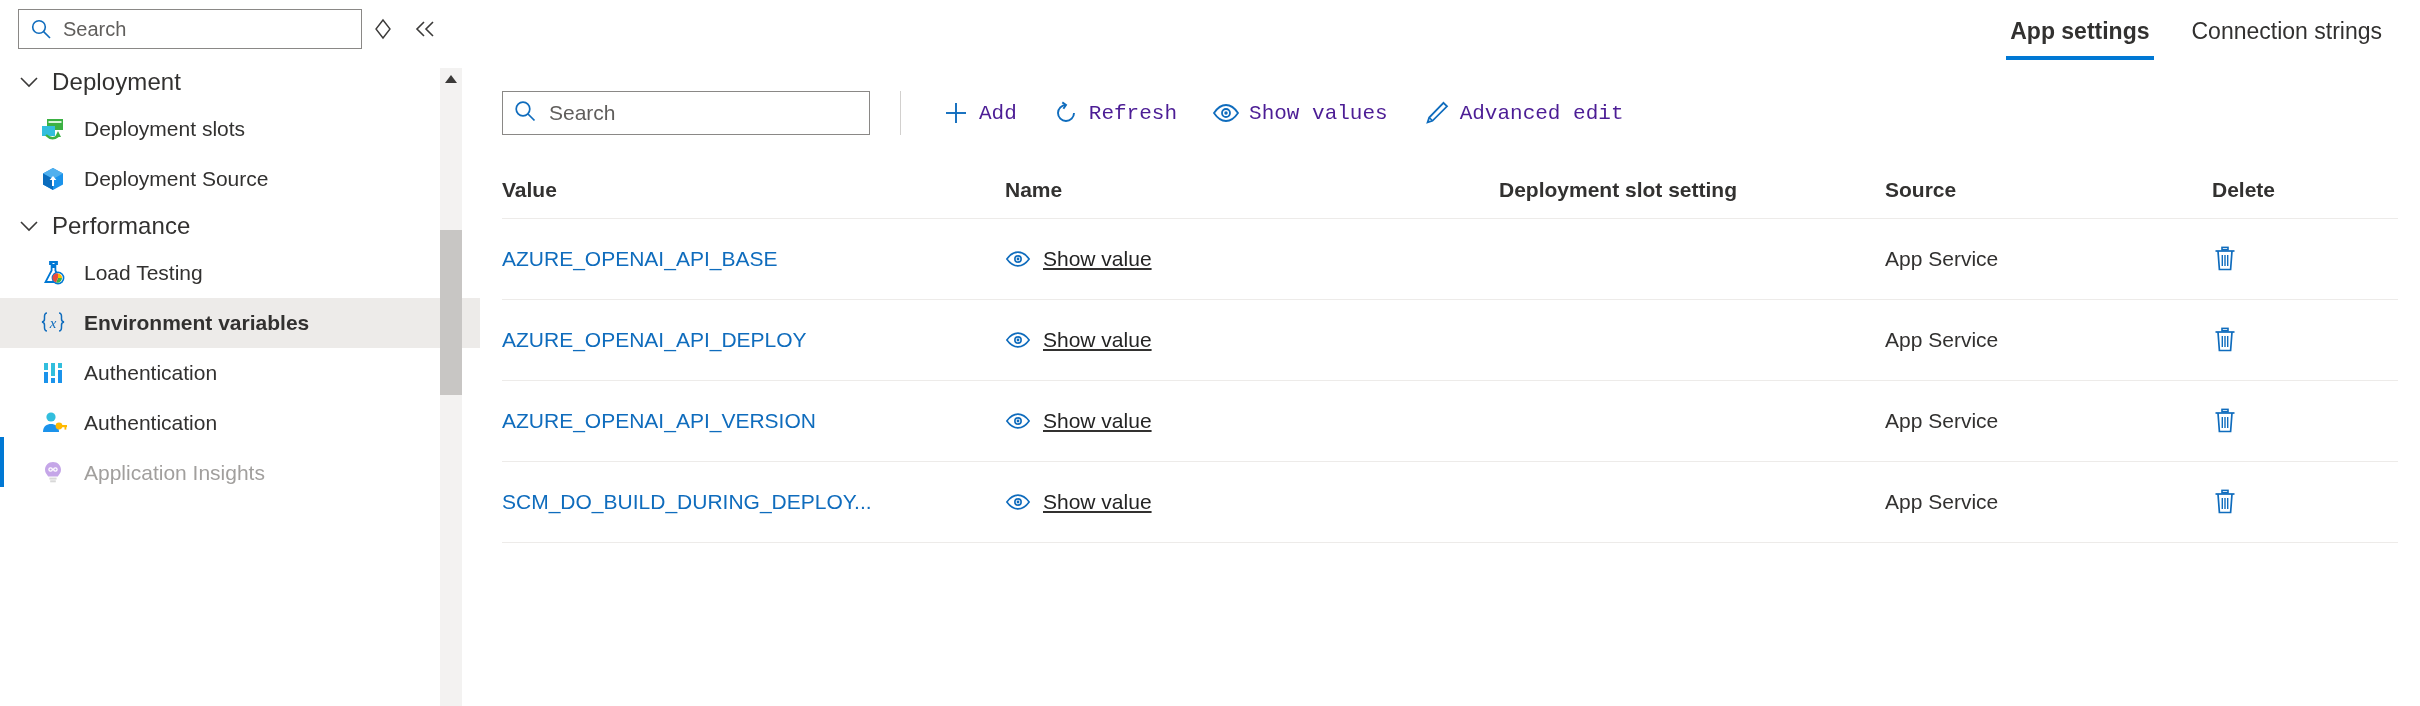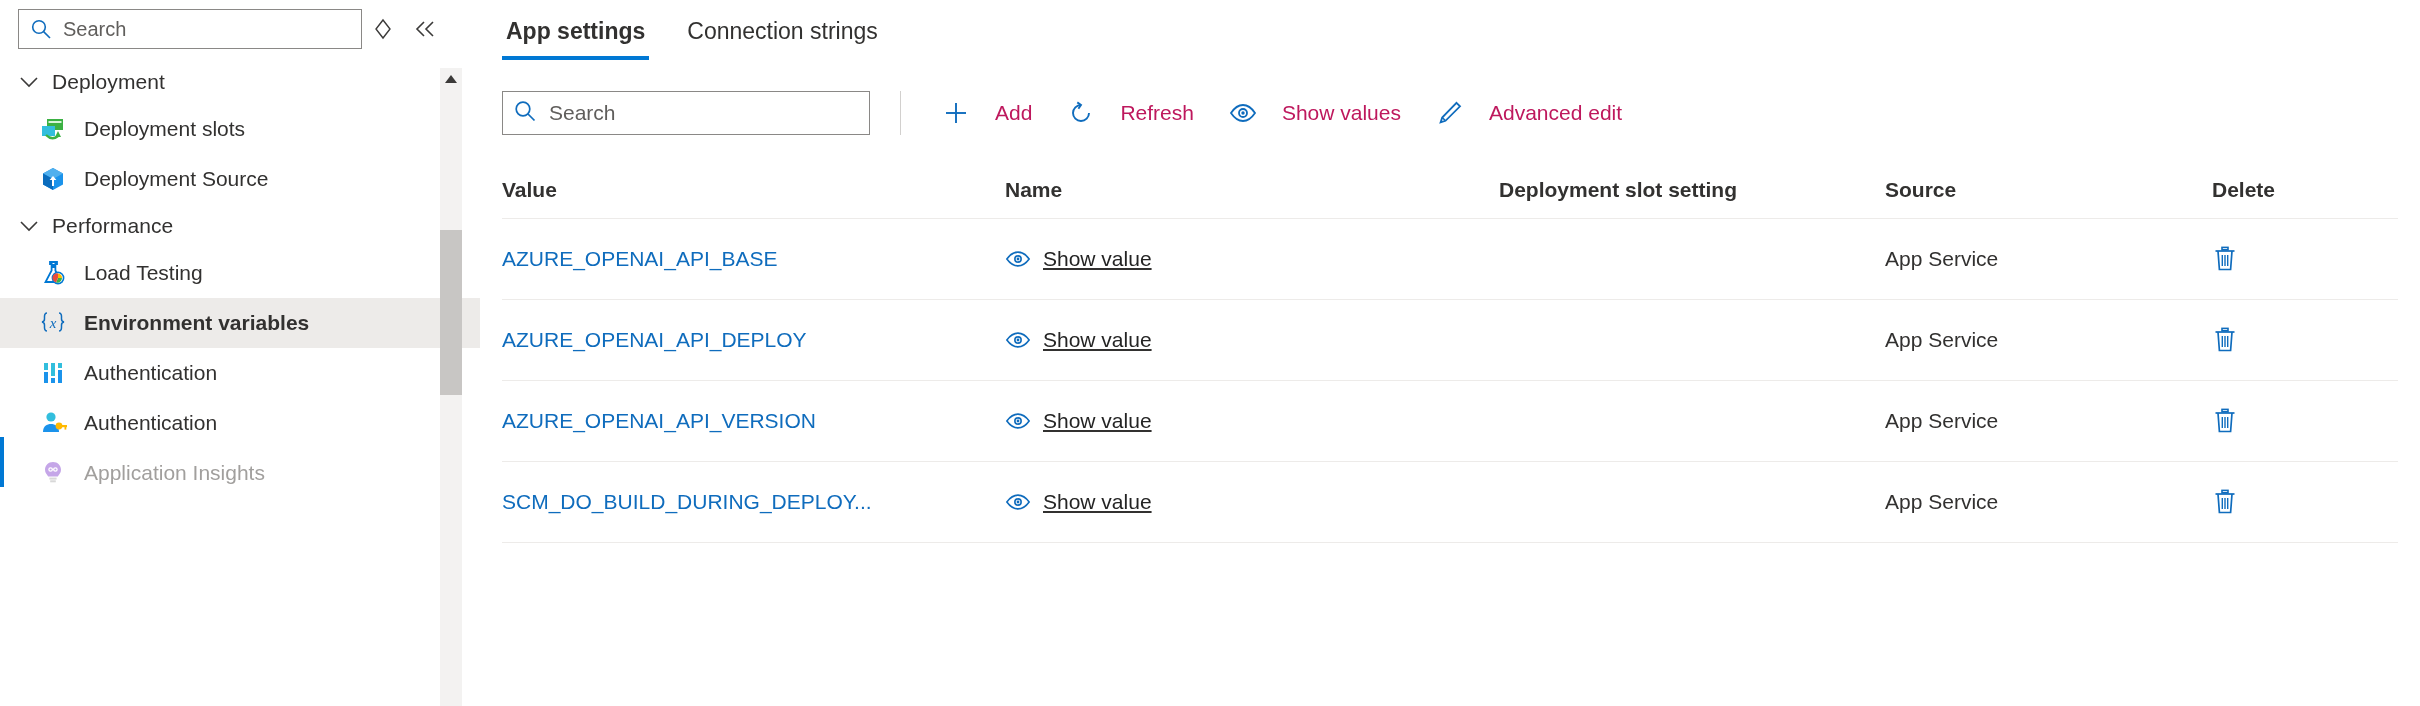--- a/index.html
+++ b/index.html
@@ -44,21 +44,21 @@
   }
   .side-icon-btn:nth-of-type(1) { margin-left: 18px; }
 
   .nav-list { position: relative; padding-top: 2px; }
   .nav-group {
     display: flex; align-items: center;
     height: 44px; padding-left: 18px; cursor: pointer;
   }
   .nav-group .chev { width: 34px; display:flex; align-items:center; justify-content:flex-start; }
   .nav-group .gtext {
-    font-size: 21px; color: #323130; letter-spacing: .1px;
+    font-size: 24px; color: #323130; letter-spacing: .1px;
   }
   .nav-item {
     display: flex; align-items: center;
     height: 50px; padding-left: 38px; cursor: pointer;
   }
   .nav-item.selected { background: #edebe9; }
   .nav-item.selected .ntext { font-weight: 700; }
   .nav-item .ico { width: 30px; height: 30px; flex: 0 0 30px; display:flex; align-items:center; justify-content:center; }
   .nav-item .ntext {
     font-size: 21px; color: #323130; margin-left: 16px; white-space: nowrap;
@@ -82,21 +82,21 @@
   }
   .side-scroll .sb-thumb {
     position: absolute; left: 0; top: 162px;
     width: 22px; height: 165px;
     background: #c8c6c4; cursor: pointer;
   }
 
   
   .main { position: relative; flex: 1 1 auto; height: 706px; background: #ffffff; }
 
-  .tabs { display: flex; align-items: flex-end; height: 60px; padding-left: 22px; }
+  .tabs { display: flex; align-items: flex-end; height: 60px; padding-left: 22px; justify-content: flex-end; }
   .tab {
     position: relative; height: 58px; display: flex; align-items: center;
     padding: 0 4px; margin-right: 34px; cursor: pointer;
     font-size: 23px; color: #323130;
   }
   .tab.active { font-weight: 700; }
   .tab.active::after {
     content: ""; position: absolute; left: 0; right: 0; bottom: 0;
     height: 4px; background: #0078d4;
   }
@@ -111,21 +111,21 @@
     font-family: "Liberation Sans", sans-serif; font-size: 21px; color: #323130;
     padding-left: 12px;
   }
   .tb-search input::placeholder { color: #605e5c; }
   .tb-div { width: 1px; height: 44px; background: #d2d0ce; margin: 0 26px 0 30px; }
   .tb-btn {
     display: flex; align-items: center; height: 44px;
     padding: 0 14px; margin-right: 6px; cursor: pointer;
   }
   .tb-btn .tbi { width: 30px; height: 30px; display:flex; align-items:center; justify-content:center; flex: 0 0 30px; }
-  .tb-btn .tbl { font-size: 21px; color: #be185d; margin-left: 24px; white-space: nowrap; }
+  .tb-btn .tbl { font-size: 21px; color: #4c1d95; margin-left: 8px; white-space: nowrap; font-family: Liberation Mono, monospace; }
 
   
   .tbl-wrap { margin-top: 24px; padding-left: 22px; padding-right: 22px; }
   .grid {
     display: grid;
     grid-template-columns: 503px 494px 386px 327px 1fr;
     align-items: center;
   }
   .th {
     font-size: 21px; font-weight: 700; color: #323130;

